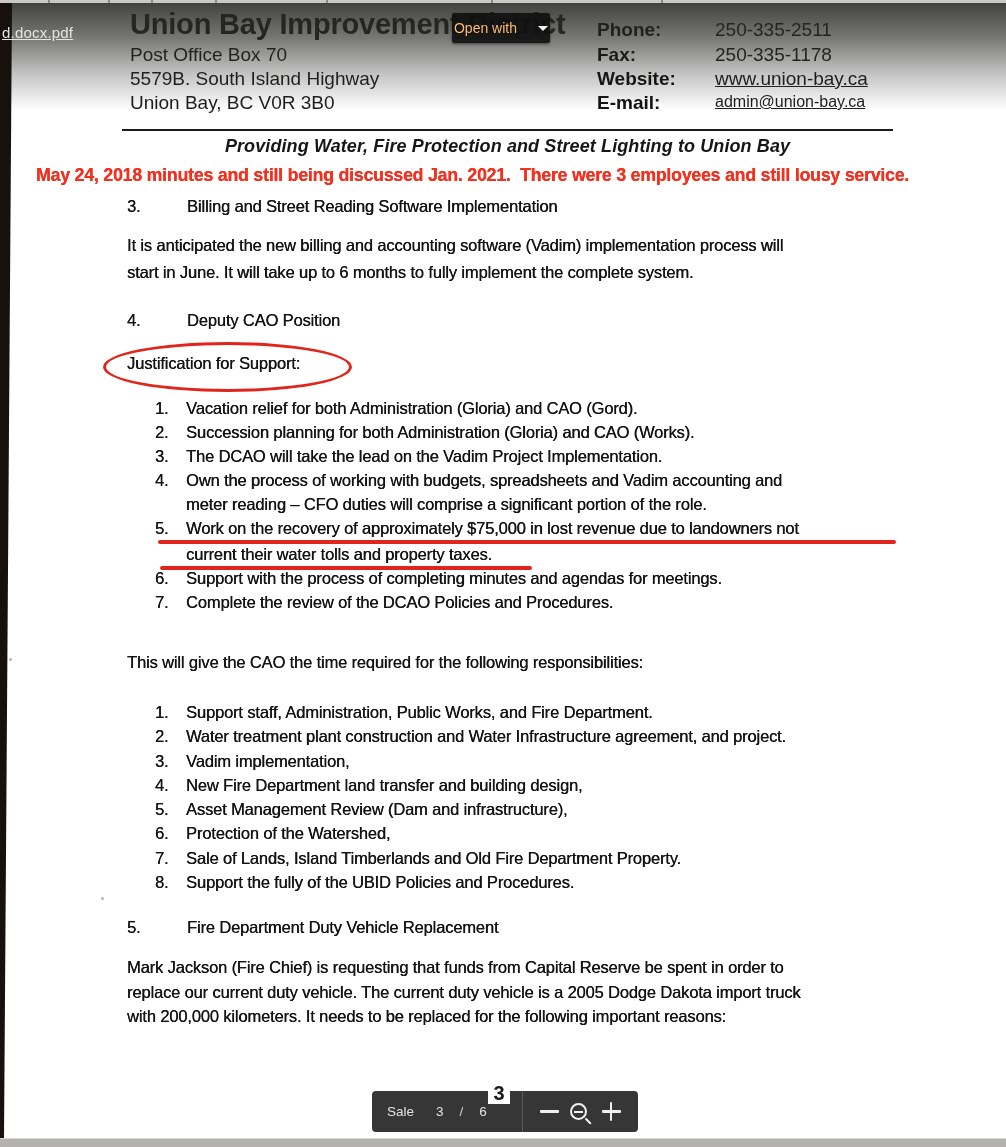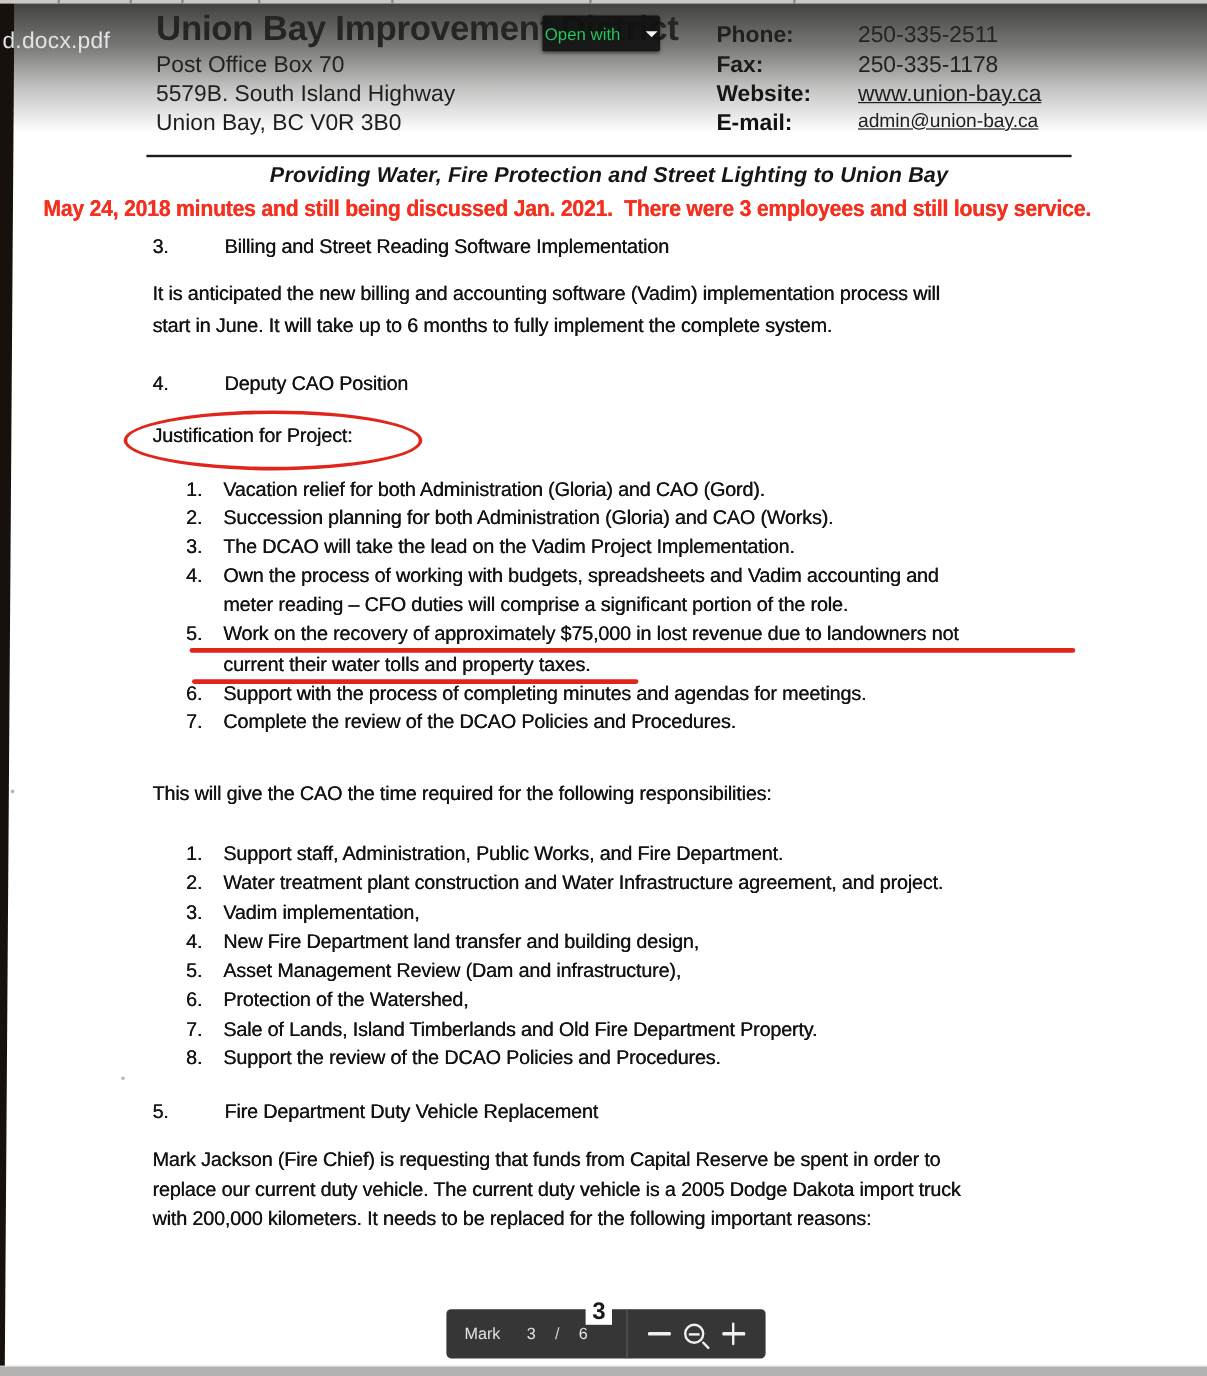--- a/index.html
+++ b/index.html
@@ -20,25 +20,25 @@
       rgba(38,38,36,0.88) 0%,
       rgba(38,38,36,0.62) 34%,
       rgba(38,38,36,0.28) 66%,
       rgba(38,38,36,0.0) 100%);
   }
   .left-strip{
     position:absolute;left:0;top:2px;width:12px;height:1137px;background:#17110d;z-index:25;
     clip-path:polygon(0 0,12px 0,4px 100%,0 100%);
   }
   .filename{
-    position:absolute;left:2px;top:24px;z-index:30;color:#e3e3e3;font-size:19px;letter-spacing:.2px;
+    position:absolute;left:2px;top:24px;z-index:30;color:#e3e3e3;font-size:15px;letter-spacing:.2px;text-decoration:underline;
   }
   .open-with{
     position:absolute;left:452px;top:13px;width:98px;height:30px;z-index:30;
-    background:rgba(16,16,16,0.92);border-radius:2px;color:#22c55e;font-size:14px;
+    background:rgba(16,16,16,0.92);border-radius:2px;color:#fdba74;font-size:14px;
     display:flex;align-items:center;justify-content:center;gap:21px;cursor:pointer;
     box-shadow:0 1px 3px rgba(0,0,0,.5);
   }
   .chevron-down{width:0;height:0;border-left:5px solid transparent;border-right:5px solid transparent;border-top:5px solid #f2f2f2;}
 
   .bottom-strip{position:absolute;left:0;top:1139px;width:1006px;height:8px;background:#b4b2b1;z-index:40;}
   .bottom-hairline{position:absolute;left:0;top:1138px;width:1006px;height:1px;background:#d9d8d7;z-index:40;}
 
   .page-toolbar{
     position:absolute;left:372px;top:1091px;width:266px;height:41px;z-index:26;
@@ -139,21 +139,21 @@
 
 <div class="ln doc hnum" style="top:197px">3.</div>
 <div class="ln doc htitle" style="top:197px">Billing and Street Reading Software Implementation</div>
 
 <div class="ln doc body-left" style="top:236px">It is anticipated the new billing and accounting software (Vadim) implementation process will</div>
 <div class="ln doc body-left" style="top:263px">start in June. It will take up to 6 months to fully implement the complete system.</div>
 
 <div class="ln doc hnum" style="top:311px">4.</div>
 <div class="ln doc htitle" style="top:311px">Deputy CAO Position</div>
 
-<div class="ln doc body-left" style="top:354px">Justification for Project:</div>
+<div class="ln doc body-left" style="top:354px">Justification for Support:</div>
 <div class="abs red-ellipse"></div>
 
 <div class="ln doc lnum" style="top:399px">1.</div>
 <div class="ln doc ltext" style="top:399px">Vacation relief for both Administration (Gloria) and CAO (Gord).</div>
 <div class="ln doc lnum" style="top:423px">2.</div>
 <div class="ln doc ltext" style="top:423px">Succession planning for both Administration (Gloria) and CAO (Works).</div>
 <div class="ln doc lnum" style="top:447px">3.</div>
 <div class="ln doc ltext" style="top:447px">The DCAO will take the lead on the Vadim Project Implementation.</div>
 <div class="ln doc lnum" style="top:471px">4.</div>
 <div class="ln doc ltext" style="top:471px">Own the process of working with budgets, spreadsheets and Vadim accounting and</div>
@@ -179,37 +179,37 @@
 <div class="ln doc ltext" style="top:752px">Vadim implementation,</div>
 <div class="ln doc lnum" style="top:776px">4.</div>
 <div class="ln doc ltext" style="top:776px">New Fire Department land transfer and building design,</div>
 <div class="ln doc lnum" style="top:800px">5.</div>
 <div class="ln doc ltext" style="top:800px">Asset Management Review (Dam and infrastructure),</div>
 <div class="ln doc lnum" style="top:824px">6.</div>
 <div class="ln doc ltext" style="top:824px">Protection of the Watershed,</div>
 <div class="ln doc lnum" style="top:849px">7.</div>
 <div class="ln doc ltext" style="top:849px">Sale of Lands, Island Timberlands and Old Fire Department Property.</div>
 <div class="ln doc lnum" style="top:873px">8.</div>
-<div class="ln doc ltext" style="top:873px">Support the review of the DCAO Policies and Procedures.</div>
+<div class="ln doc ltext" style="top:873px">Support the fully of the UBID Policies and Procedures.</div>
 
 <div class="ln doc hnum" style="top:918px">5.</div>
 <div class="ln doc htitle" style="top:918px">Fire Department Duty Vehicle Replacement</div>
 
 <div class="ln doc body-left" style="top:958px">Mark Jackson (Fire Chief) is requesting that funds from Capital Reserve be spent in order to</div>
 <div class="ln doc body-left" style="top:983px">replace our current duty vehicle. The current duty vehicle is a 2005 Dodge Dakota import truck</div>
 <div class="ln doc body-left" style="top:1007px">with 200,000 kilometers. It needs to be replaced for the following important reasons:</div>
 
 <div class="dot" style="left:9px;top:658px"></div>
 <div class="dot" style="left:101px;top:897px"></div>
 
 <div class="doc-pagenum">3</div>
 
 <div class="page-toolbar">
   <div class="pt-left">
-    <span class="lbl">Mark</span>
+    <span class="lbl">Sale</span>
     <span class="cur">3</span>
     <span class="sep">/</span>
     <span>6</span>
   </div>
   <div class="pt-div"></div>
   <div class="pt-right">
     <span class="icon-minus"></span>
     <span class="icon-zoomout"></span>
     <span class="icon-plus"></span>
   </div>

